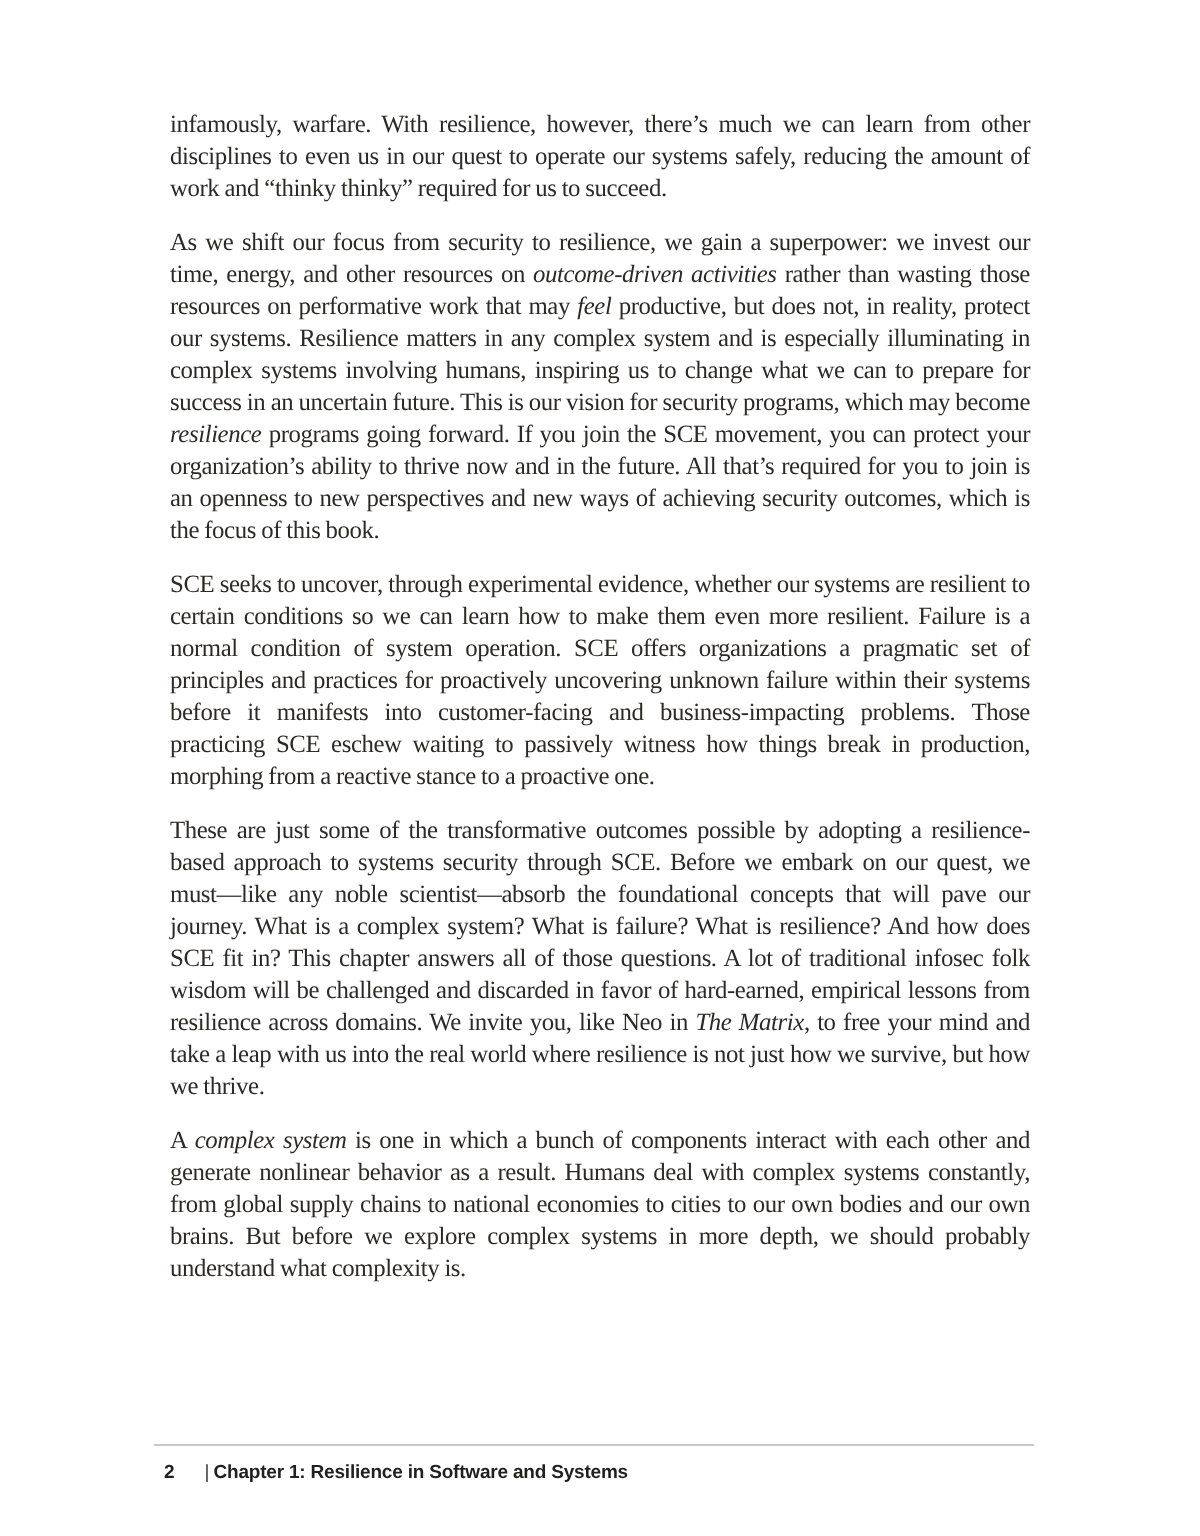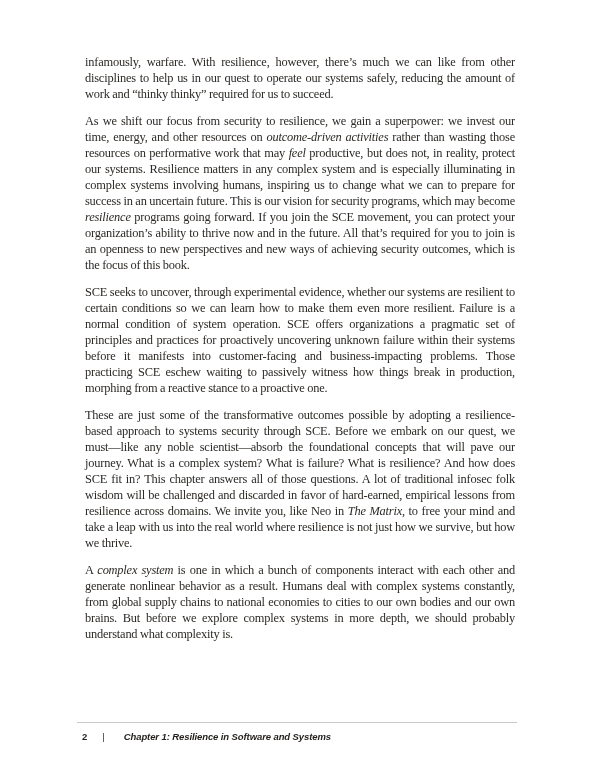--- a/index.html
+++ b/index.html
@@ -57,31 +57,30 @@
   }
   .footer .page-num {
     margin-left: 5px;
   }
   .footer .sep {
     margin-left: 15px;
     font-weight: 400;
     color: #3a3734;
   }
   .footer .chapter {
-    margin-left: 19px;
+    margin-left: 2px;
     letter-spacing: -0.1px;
-    font-style: italic;
   }
 </style>
 </head>
 <body>
 
 <div class="page">
   <div class="content">
-    <p class="body"><span>infamously, warfare. With resilience, however, there’s much we can like from other disciplines to help us in our quest to operate our systems safely, reducing the amount of work and “thinky thinky” required for us to succeed.</span></p>
+    <p class="body"><span>infamously, warfare. With resilience, however, there’s much we can learn from other disciplines to even us in our quest to operate our systems safely, reducing the amount of work and “thinky thinky” required for us to succeed.</span></p>
     <p class="body"><span>As we shift our focus from security to resilience, we gain a superpower: we invest our time, energy, and other resources on </span><span class="i">outcome-driven activities</span><span> rather than wasting those resources on performative work that may </span><span class="i">feel</span><span> productive, but does not, in reality, protect our systems. Resilience matters in any complex system and is especially illuminating in complex systems involving humans, inspiring us to change what we can to prepare for success in an uncertain future. This is our vision for security programs, which may become </span><span class="i">resilience</span><span> programs going forward. If you join the SCE movement, you can protect your organization’s ability to thrive now and in the future. All that’s required for you to join is an openness to new perspectives and new ways of achieving security outcomes, which is the focus of this book.</span></p>
     <p class="body"><span>SCE seeks to uncover, through experimental evidence, whether our systems are resilient to certain conditions so we can learn how to make them even more resilient. Failure is a normal condition of system operation. SCE offers organizations a pragmatic set of principles and practices for proactively uncovering unknown failure within their systems before it manifests into customer-facing and business-impacting problems. Those practicing SCE eschew waiting to passively witness how things break in production, morphing from a reactive stance to a proactive one.</span></p>
     <p class="body"><span>These are just some of the transformative outcomes possible by adopting a resilience-based approach to systems security through SCE. Before we embark on our quest, we must—like any noble scientist—absorb the foundational concepts that will pave our journey. What is a complex system? What is failure? What is resilience? And how does SCE fit in? This chapter answers all of those questions. A lot of traditional infosec folk wisdom will be challenged and discarded in favor of hard-earned, empirical lessons from resilience across domains. We invite you, like Neo in </span><span class="i">The Matrix</span><span>, to free your mind and take a leap with us into the real world where resilience is not just how we survive, but how we thrive.</span></p>
     <p class="body"><span>A </span><span class="i">complex system</span><span> is one in which a bunch of components interact with each other and generate nonlinear behavior as a result. Humans deal with complex systems constantly, from global supply chains to national economies to cities to our own bodies and our own brains. But before we explore complex systems in more depth, we should probably understand what complexity is.</span></p>
   </div>
 
   <div class="footer">
     <span class="page-num">2</span>
     <span class="sep">|</span>
     <span class="chapter">Chapter 1: Resilience in Software and Systems</span>

